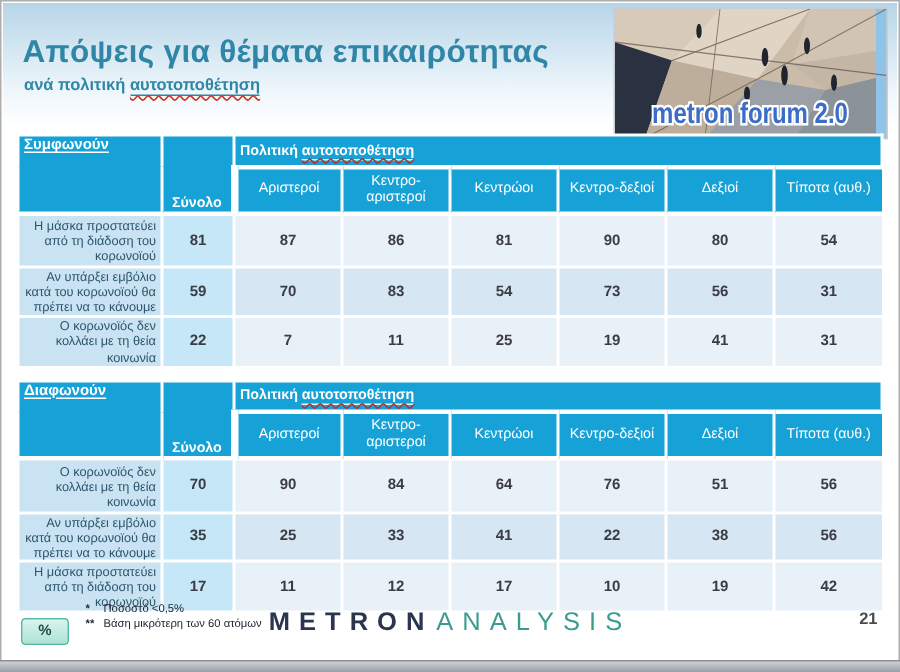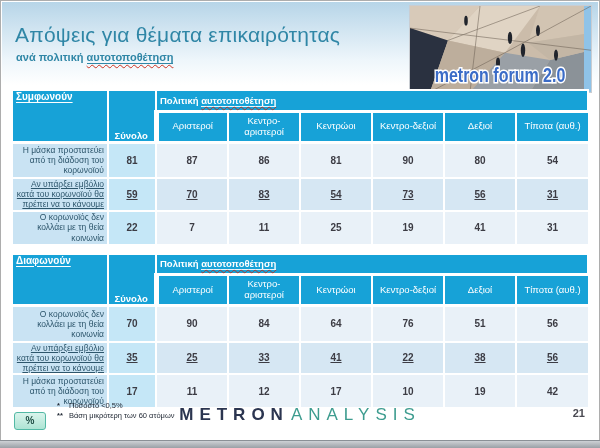--- a/index.html
+++ b/index.html
@@ -2,21 +2,21 @@
 <html><head>
 <meta charset="utf-8">
 <style>
   html,body{margin:0;padding:0;background:#e8e8e8;font-family:"Liberation Sans","DejaVu Sans",sans-serif;}
   .screen{position:relative;width:600px;height:448px;background:#fff;overflow:hidden;}
   .slide{position:absolute;left:0;top:0;right:0;bottom:7px;border:1px solid #adadad;background:#fff;overflow:hidden;}
   .bottombar{position:absolute;left:0;right:0;bottom:0;height:7px;background:linear-gradient(#cdd1d5,#9aa0a6);border-top:1px solid #8a9096;}
 
   
   .headband{position:absolute;left:1px;top:1px;right:1px;height:83px;background:linear-gradient(#b7d5e8,#eef6fb 70%,#ffffff);}
-  .title{position:absolute;left:14px;top:22px;font-size:21px;font-weight:normal;color:#2f86a6;letter-spacing:.2px;}
+  .title{position:absolute;left:14px;top:22px;font-size:21px;font-weight:bold;color:#2f86a6;letter-spacing:.2px;}
   .subtitle{position:absolute;left:15px;top:50px;font-size:11px;font-weight:bold;color:#2f86a6;}
   .u-sq{border-bottom:1px solid #2f86a6;text-decoration:underline wavy #cc3322 1px;text-underline-offset:3px;}
 
   
   .photo{position:absolute;right:7px;top:4px;width:183px;height:88px;border:1px solid #c9cdd2;box-sizing:border-box;}
   .photo svg{display:block;width:100%;height:100%;}
   .forumtext{font-family:"Liberation Sans",sans-serif;font-size:16px;font-weight:bold;fill:#3b6cc7;stroke:#ffffff;stroke-width:2.6px;paint-order:stroke;}
 
   
   .tables{position:absolute;left:10px;right:10px;top:88px;}
@@ -31,21 +31,21 @@
   tr.r-sub td.s0{border-left-width:5px;}
   tr.r-sub td:last-child{border-right:0;}
   td.lab{background:#c9e3f3;color:#2d566c;text-align:right;font-size:8.5px;line-height:1.2;border-left:0;padding-right:5px;}
   td.tot{background:#c5e7f7;color:#3c3c44;text-align:center;font-size:10px;font-weight:bold;border-left-width:4px;}
   td.val{background:#e9f1f8;color:#3c3c44;text-align:center;font-size:10px;font-weight:bold;}
   td.v0{border-left-width:5px;}
   tr.mid td.val{background:#d6e7f3;}
   tr.r-d td{border-top-width:2px;}
   tr.r-d1 td{border-top-width:3px;}
   tr.r-d td:last-child{border-right:0;}
-  tr.h36 td{height:36px;} tr.h40 td{height:27px;text-decoration:underline;} tr.h34 td{height:34px;}
+  tr.h36 td{height:36px;} tr.h40 td{height:27px;} tr.h34 td{height:34px;}
 
   
   .footer{position:absolute;left:0;right:0;bottom:8px;height:33px;}
   .pct-badge{position:absolute;left:13px;bottom:2px;width:30px;height:16px;background:linear-gradient(#d9f4ec,#aee4d4);border:1px solid #53b9a5;border-radius:3px;color:#1e4d44;font-size:10px;font-weight:bold;text-align:center;line-height:16px;}
   .notes{position:absolute;left:56px;top:2px;font-size:7.5px;color:#1c2430;line-height:1.35;}
   .note-row{display:flex;}
   .note-marker{width:12px;font-weight:bold;}
   .logo{position:absolute;left:0;right:0;top:6px;text-align:center;font-size:17px;letter-spacing:6px;white-space:nowrap;}
   .logo .metron{color:#2b3550;font-weight:700;}
   .logo .analysis{color:#3d9c8f;font-weight:400;margin-left:2px;}

